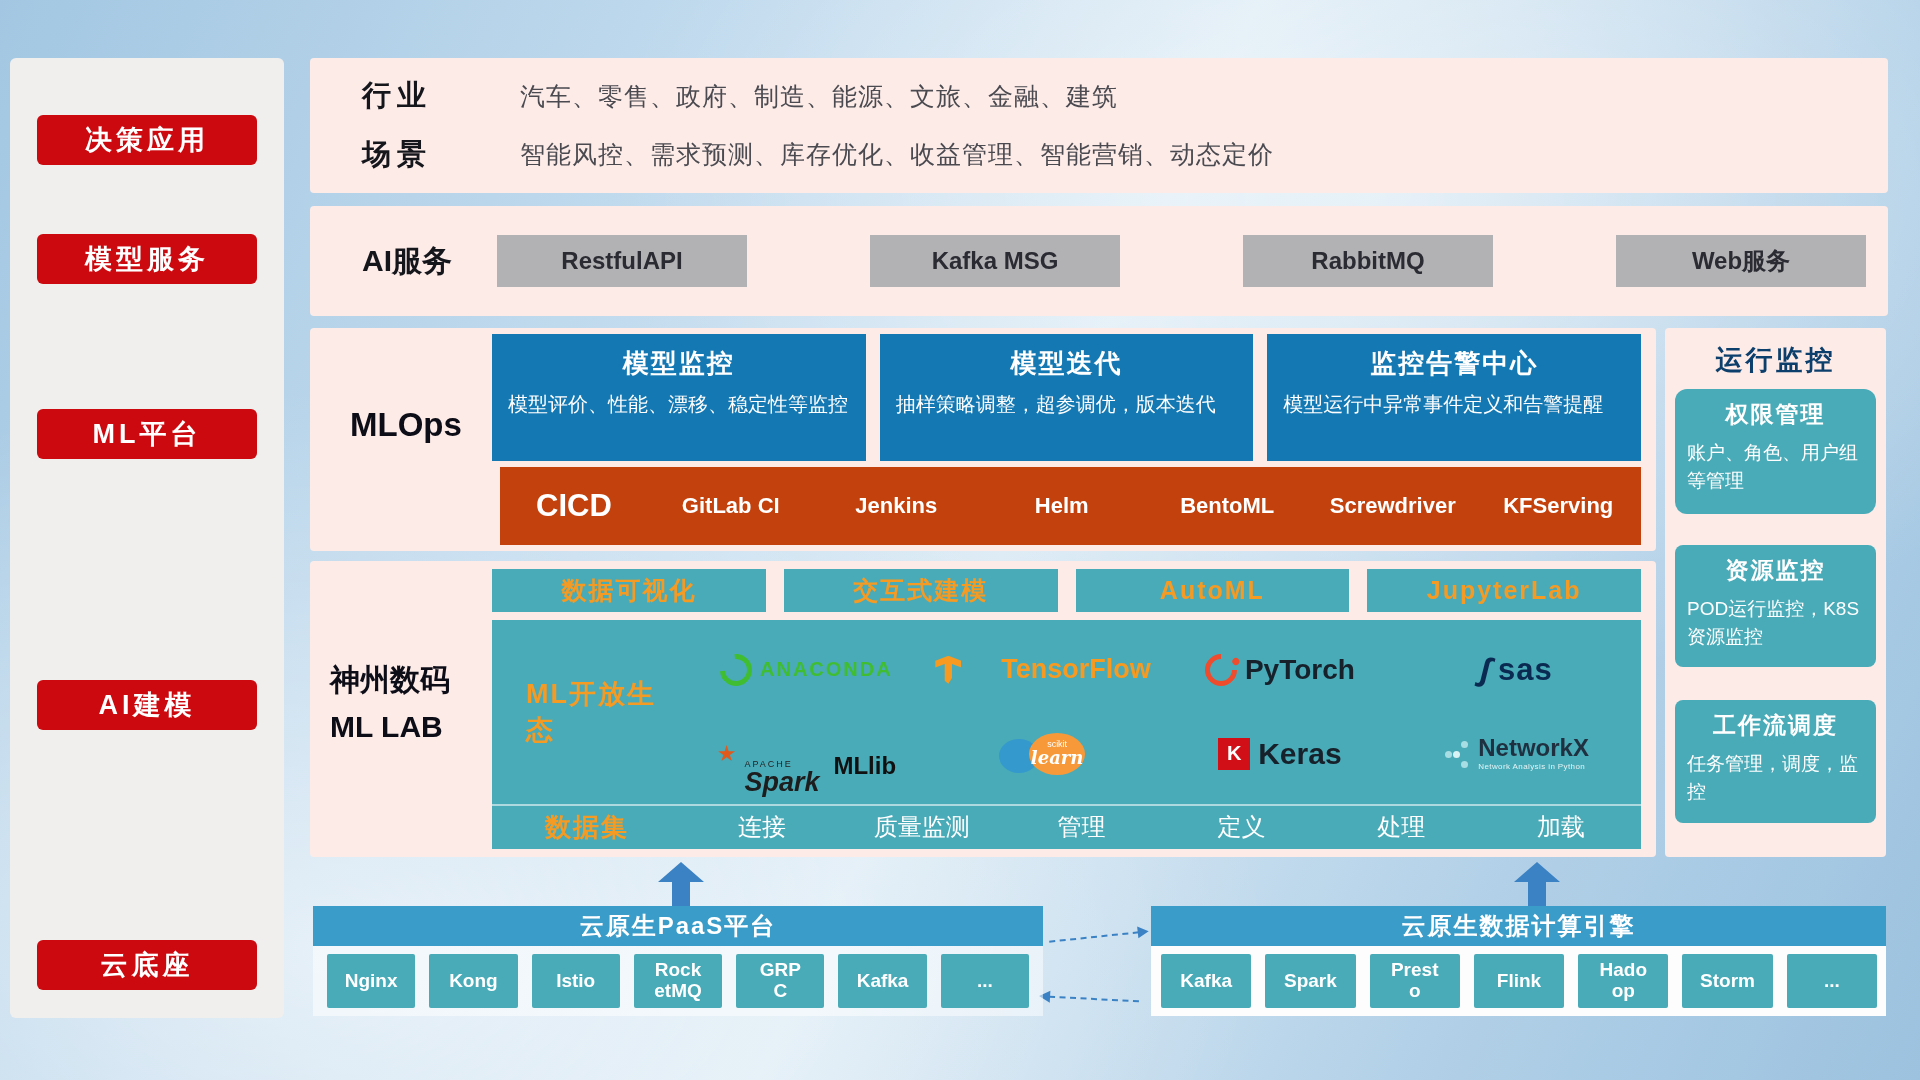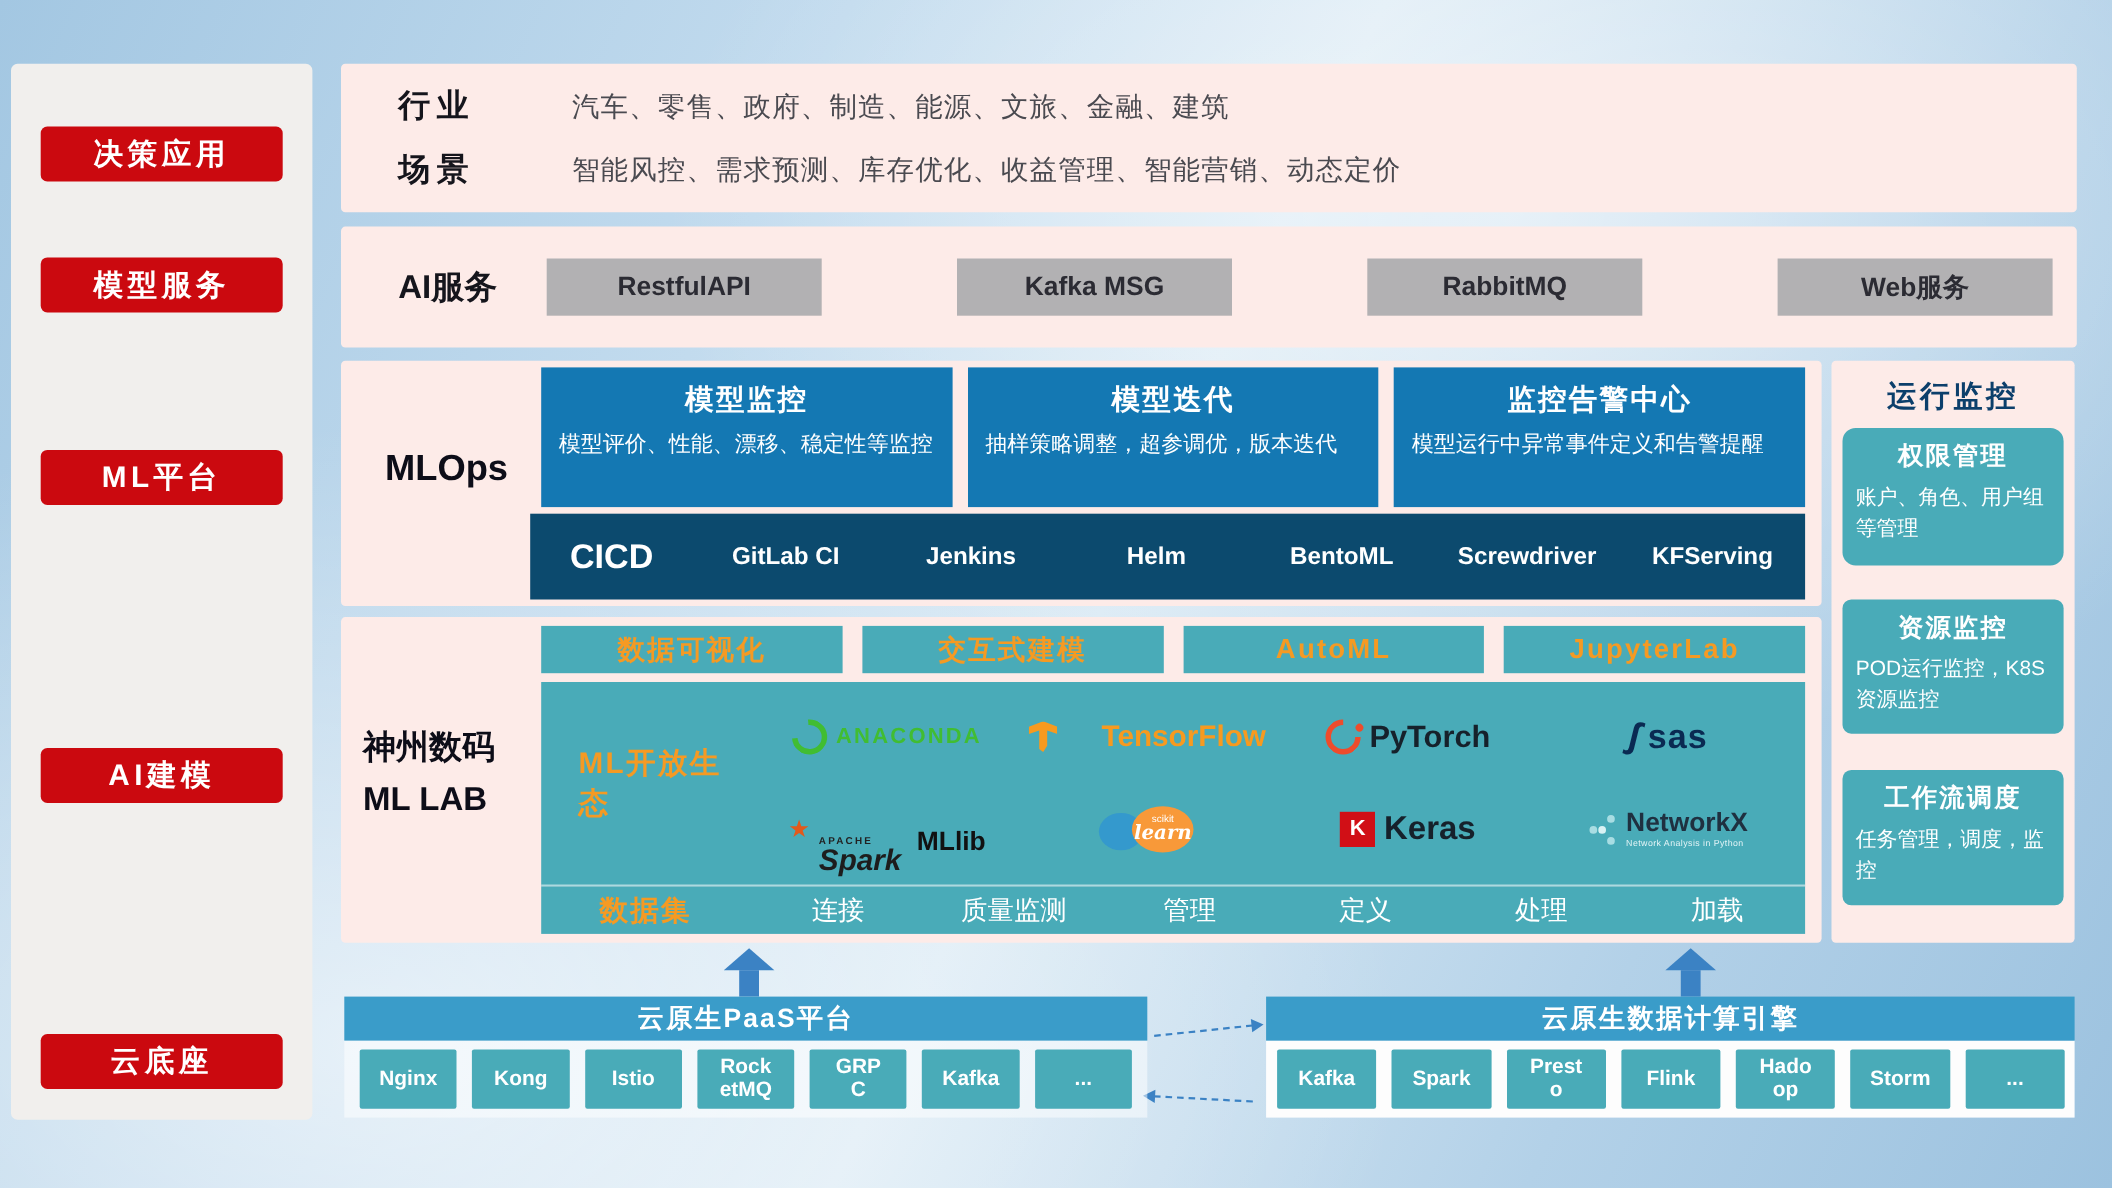--- a/index.html
+++ b/index.html
@@ -31,53 +31,53 @@
   .svc-btn{width:250px;height:52px;background:#b2b1b3;color:#2b2b33;font-weight:bold;font-size:24px;
     display:flex;align-items:center;justify-content:center;}
 
   
   .mlops{left:310px;top:328px;width:1346px;height:223px;}
   .mlops-label{position:absolute;left:40px;top:78px;font-size:33px;font-weight:bold;color:#0d0d18;}
   .mlops-cards{position:absolute;left:182px;top:6px;right:15px;height:127px;display:flex;gap:14px;}
   .bluecard{flex:1;background:#1478b3;color:#fff;padding:8px 16px;box-sizing:border-box;}
   .bc-title{text-align:center;font-size:26px;font-weight:bold;letter-spacing:2px;margin:4px 0 9px;}
   .bc-desc{font-size:20px;line-height:1.4;}
-  .cicd-bar{position:absolute;left:172px;right:15px;top:139px;height:78px;background:#0c4a6e;color:#fff;display:flex;align-items:center;}
+  .cicd-bar{position:absolute;left:190px;right:15px;top:139px;height:78px;background:#c2410c;color:#fff;display:flex;align-items:center;}
   .cicd-title{width:148px;text-align:center;font-size:31px;font-weight:bold;}
   .cicd-item{flex:1;text-align:center;font-size:22px;font-weight:bold;line-height:1.15;padding:0 14px;}
 
   
   .mllab{left:310px;top:561px;width:1346px;height:296px;}
   .mllab-label{position:absolute;left:20px;top:96px;width:160px;font-size:30px;font-weight:bold;color:#0d0d18;line-height:1.55;}
   .mllab-content{position:absolute;left:182px;top:8px;right:15px;bottom:8px;display:flex;flex-direction:column;}
   .tool-row{display:grid;grid-template-columns:repeat(4,1fr);gap:18px;height:58px;margin-bottom:8px;}
   .tool-btn{background:#49abb8;color:#f59a23;font-size:25px;font-weight:bold;letter-spacing:2px;
     display:flex;align-items:center;justify-content:center;}
   .eco{flex:1;background:#49abb8;display:flex;align-items:center;border-bottom:2px solid rgba(255,255,255,.55);}
   .eco-label{width:190px;padding-left:34px;box-sizing:border-box;font-size:27px;font-weight:bold;color:#f59a23;letter-spacing:2px;}
   .logo-grid{flex:1;display:grid;grid-template-columns:repeat(4,1fr);grid-template-rows:1fr 1fr;align-items:center;padding:8px 6px;height:100%;box-sizing:border-box;}
   .logo{display:flex;align-items:center;justify-content:center;gap:8px;}
-  .ds-row{height:59px;background:#49abb8;display:flex;align-items:center;}
+  .ds-row{height:59px;background:#49abb8;display:flex;align-items:center;justify-content:center;}
   .ds-label{width:190px;text-align:center;font-size:26px;font-weight:bold;color:#f59a23;letter-spacing:2px;}
   .ds-item{flex:1;text-align:center;color:#fff;font-size:24px;}
 
   
   .ana-ring{width:22px;height:22px;border:5px solid #41bd32;border-radius:50%;border-left-color:transparent;transform:rotate(40deg);}
   .ana-text{color:#41bd32;font-weight:bold;font-size:20px;letter-spacing:2px;}
   .tf-mark{width:26px;height:28px;background:#f79a1f;
     clip-path:polygon(50% 0%,100% 18%,100% 42%,64% 30%,64% 80%,50% 100%,36% 90%,36% 30%,0% 42%,0% 18%);}
   .tf-text{color:#f79a1f;font-weight:bold;font-size:27px;margin-left:32px;}
   .pt-mark{position:relative;width:22px;height:22px;border:5px solid #ee4c2c;border-radius:50%;border-top-color:transparent;transform:rotate(45deg);}
   .pt-mark::after{content:"";position:absolute;width:7px;height:7px;border-radius:50%;background:#ee4c2c;top:-9px;left:12px;}
   .pt-text{color:#16212b;font-weight:bold;font-size:28px;}
   .sas-swoosh{color:#0a2a52;font-size:34px;font-weight:bold;font-style:italic;transform:rotate(14deg);line-height:0.9;}
   .sas-text{color:#0a2a52;font-weight:bold;font-size:31px;letter-spacing:1px;}
   .spark-star{color:#e2591c;font-size:22px;line-height:1;}
   .spark-col{display:flex;flex-direction:column;align-items:flex-start;line-height:1;}
-  .spark-sup{font-size:9px;letter-spacing:2px;color:#222;font-weight:bold;margin-top:48px;}
+  .spark-sup{font-size:9px;letter-spacing:2px;color:#222;font-weight:normal;margin-top:48px;}
   .spark-text{font-size:27px;font-weight:bold;font-style:italic;color:#1d1d1d;}
   .mllib-text{font-size:24px;font-weight:bold;color:#111;margin-left:6px;margin-top:24px;}
   .skl{position:relative;width:88px;height:46px;}
   .skl-blue{position:absolute;left:0;top:8px;width:40px;height:34px;background:#3499cd;border-radius:50%;}
   .skl-orange{position:absolute;left:30px;top:2px;width:56px;height:42px;background:#f89939;border-radius:50%;
     display:flex;flex-direction:column;align-items:center;justify-content:center;color:#fff;}
   .skl-sup{font-size:9px;line-height:1;}
   .skl-text{font-family:"DejaVu Serif",serif;font-style:italic;font-weight:bold;font-size:18px;line-height:1;}
   .keras-badge{width:32px;height:32px;background:#d10f16;color:#fff;display:flex;align-items:center;justify-content:center;font-weight:bold;font-size:20px;}
   .keras-text{color:#16212b;font-weight:bold;font-size:30px;}

